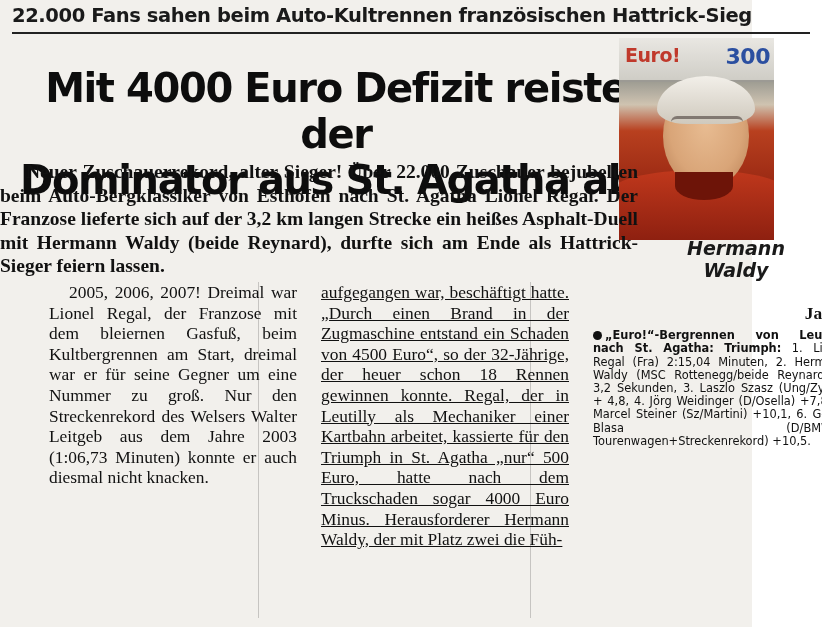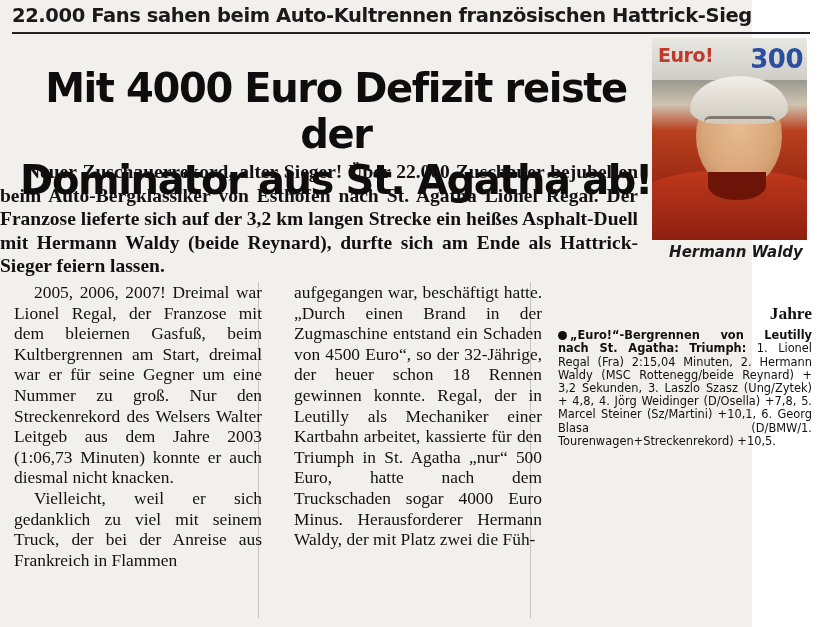--- a/index.html
+++ b/index.html
@@ -58,21 +58,21 @@
     line-height: 46px;
     letter-spacing: -1.4px;
     color: #0d0d0d;
     text-align: center;
   }
   .headline .l2 { display: block; }
 
   
   .photo-wrap {
     position: absolute;
-    left: 652px;
+    left: 619px;
     top: 38px;
     width: 155px;
     height: 202px;
   }
   .photo {
     position: absolute;
     inset: 0;
     background:
       linear-gradient(180deg, #2a2f36 0%, #434b55 16%, #8b8d86 17%, #b9b2a4 28%, #cfc3b0 33%, #b8401f 46%, #9d2b14 70%, #7d1d0e 100%);
     overflow: hidden;
@@ -93,21 +93,21 @@
     font-size: 19px;
     color: #c0392b;
     letter-spacing: -0.5px;
     white-space: nowrap;
   }
   .photo .banner-num {
     position: absolute;
     right: 4px; top: 6px;
     font-family: "DejaVu Sans", sans-serif;
     font-weight: 700;
-    font-size: 26px;
+    font-size: 22px;
     color: #2b4fa0;
     letter-spacing: -0.5px;
   }
   
   .photo .face {
     position: absolute;
     left: 44px; top: 44px;
     width: 86px; height: 104px;
     background: radial-gradient(ellipse at 50% 40%, #e8bc92 0%, #d9a578 60%, #b97f55 100%);
     border-radius: 48% 48% 44% 44% / 52% 52% 48% 48%;
@@ -136,27 +136,27 @@
   .photo .collar {
     position: absolute;
     left: 56px; bottom: 40px;
     width: 58px; height: 28px;
     background: #6d1408;
     border-radius: 0 0 50% 50%;
   }
   .photo-caption {
     position: absolute;
     left: 660px;
-    top: 243px;
+    top: 237px;
     width: 152px;
     text-align: center;
     font-family: "DejaVu Sans", sans-serif;
     font-style: italic;
     font-weight: 700;
-    font-size: 15px;
+    font-size: 19px;
     color: #1a1a1a;
   }
 
   
   .lead {
     position: absolute;
     left: 0;
     top: 160px;
     width: 638px;
     font-family: "Liberation Serif", serif;
@@ -178,26 +178,27 @@
   }
   .col {
     position: absolute;
     top: 0;
     width: 248px;
     font-family: "Liberation Serif", serif;
     font-size: 17.4px;
     line-height: 20.6px;
     text-align: justify;
     color: #111;
+    margin-left: 35px;
   }
   .col p { margin: 0; }
   .col p + p { margin-top: 0px; }
   .col .ind { display: inline-block; width: 20px; }
   .c1 { left: 0; }
-  .c2 { left: 280px; }
+  .c2 { left: 272px; text-decoration: underline; }
   .c3 { left: 544px; width: 254px; }
 
   
   .vrule {
     position: absolute;
     top: 282px;
     width: 1px;
     height: 336px;
     background: rgba(0,0,0,0.18);
   }
@@ -261,21 +262,20 @@
     <span class="indent"></span><span>Neuer Zuschauerrekord, alter Sieger! Über 22.000 Zuschauer bejubelten beim Auto-Bergklassiker von Esthofen nach St. Agatha Lionel Regal. Der Franzose lieferte sich auf der 3,2 km langen Strecke ein heißes Asphalt-Duell mit Hermann Waldy (beide Reynard), durfte sich am Ende als Hattrick-Sieger feiern lassen.</span>
   </div>
 
   <div class="vrule v1"></div>
   <div class="vrule v2"></div>
 
   <div class="cols">
 
     <div class="col c1">
       <p><span class="ind"></span><span>2005, 2006, 2007! Dreimal war Lionel Regal, der Franzose mit dem bleiernen Gasfuß, beim Kultbergrennen am Start, dreimal war er für seine Gegner um eine Nummer zu groß. Nur den Streckenrekord des Welsers Walter Leitgeb aus dem Jahre 2003 (1:06,73 Minuten) konnte er auch diesmal nicht knacken.</span></p>
-      <p><span class="ind"></span><span>Vielleicht, weil er sich gedanklich zu viel mit seinem Truck, der bei der Anreise aus Frankreich in Flammen</span></p>
     </div>
 
     <div class="col c2">
       <p><span>aufgegangen war, beschäftigt hatte. „Durch einen Brand in der Zugmaschine entstand ein Schaden von 4500 Euro“, so der 32-Jährige, der heuer schon 18 Rennen gewinnen konnte. Regal, der in Leutilly als Mechaniker einer Kartbahn arbeitet, kassierte für den Triumph in St. Agatha „nur“ 500 Euro, hatte nach dem Truckschaden sogar 4000 Euro Minus. Herausforderer Hermann Waldy, der mit Platz zwei die Füh-</span></p>
     </div>
 
     <div class="col c3">
       <p><span class="ind"></span>
         <span class="signature">Jahre</span>
       </p>

